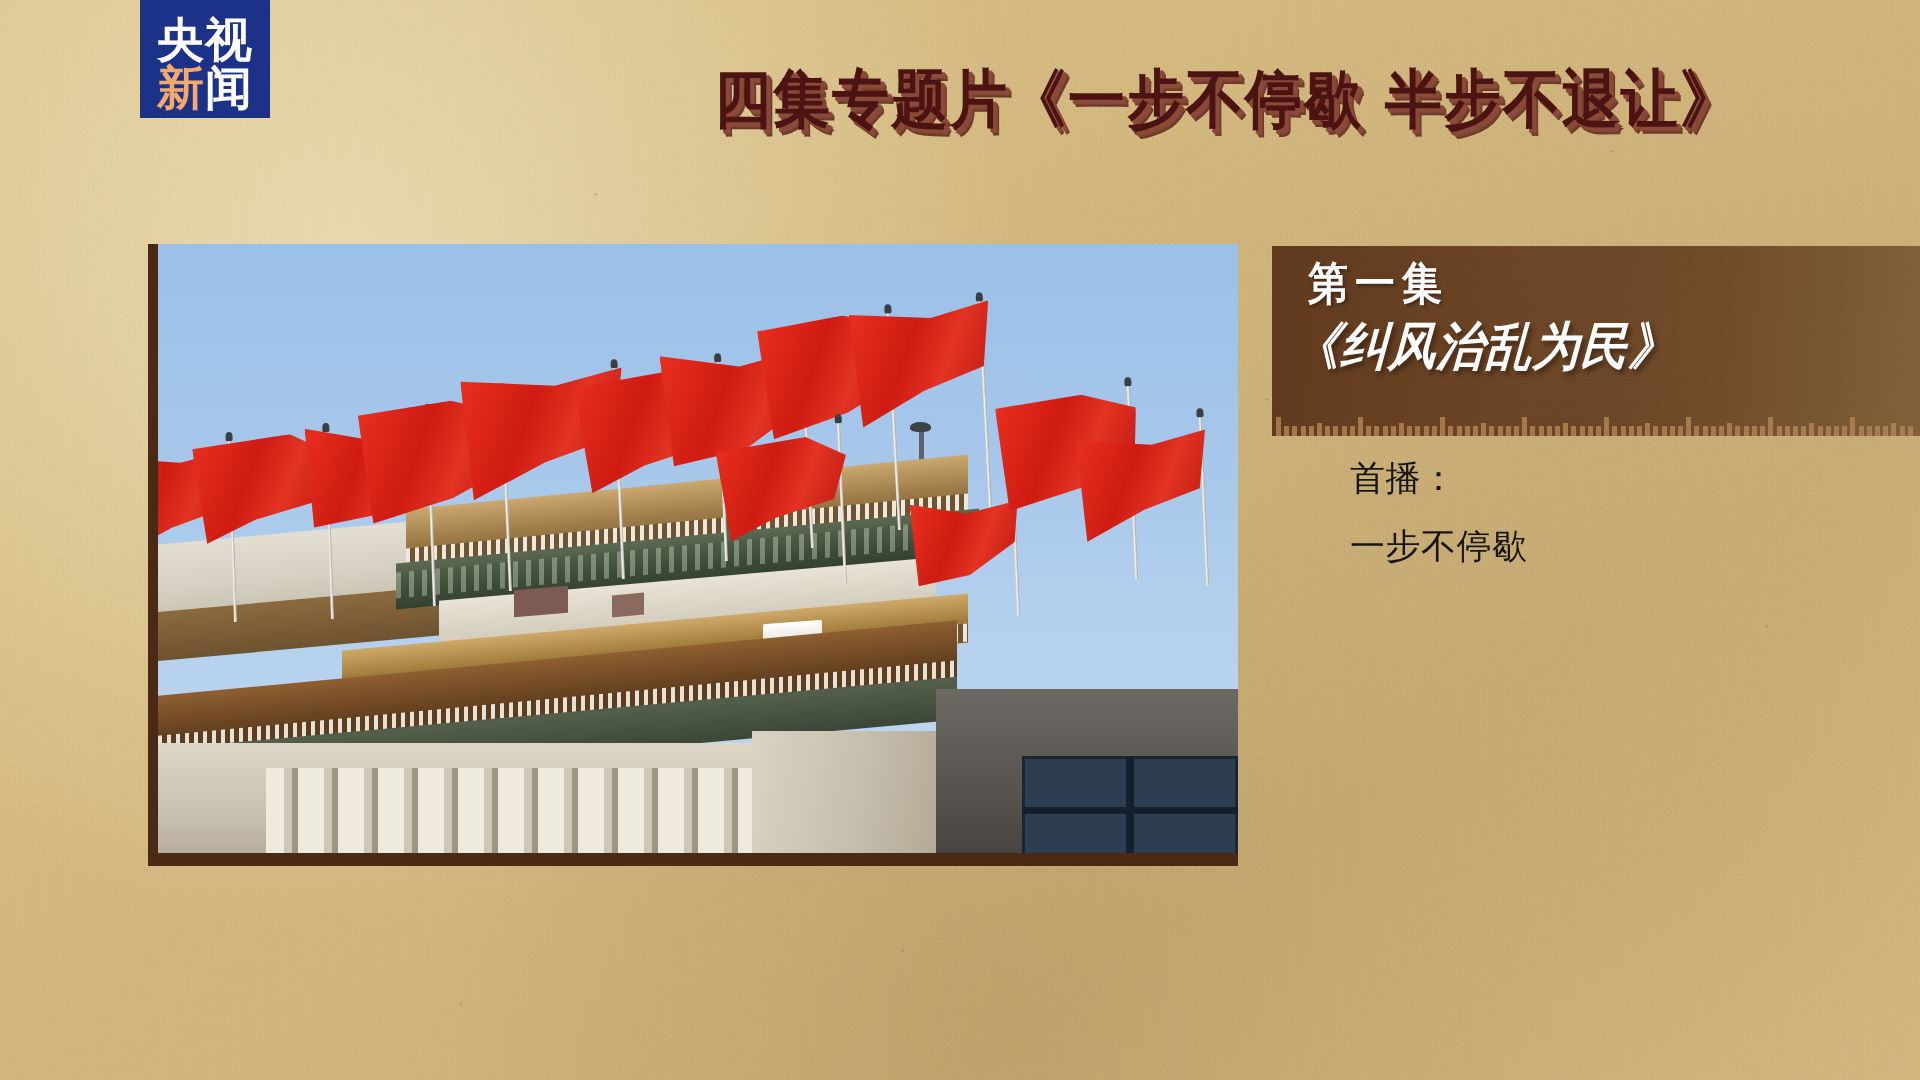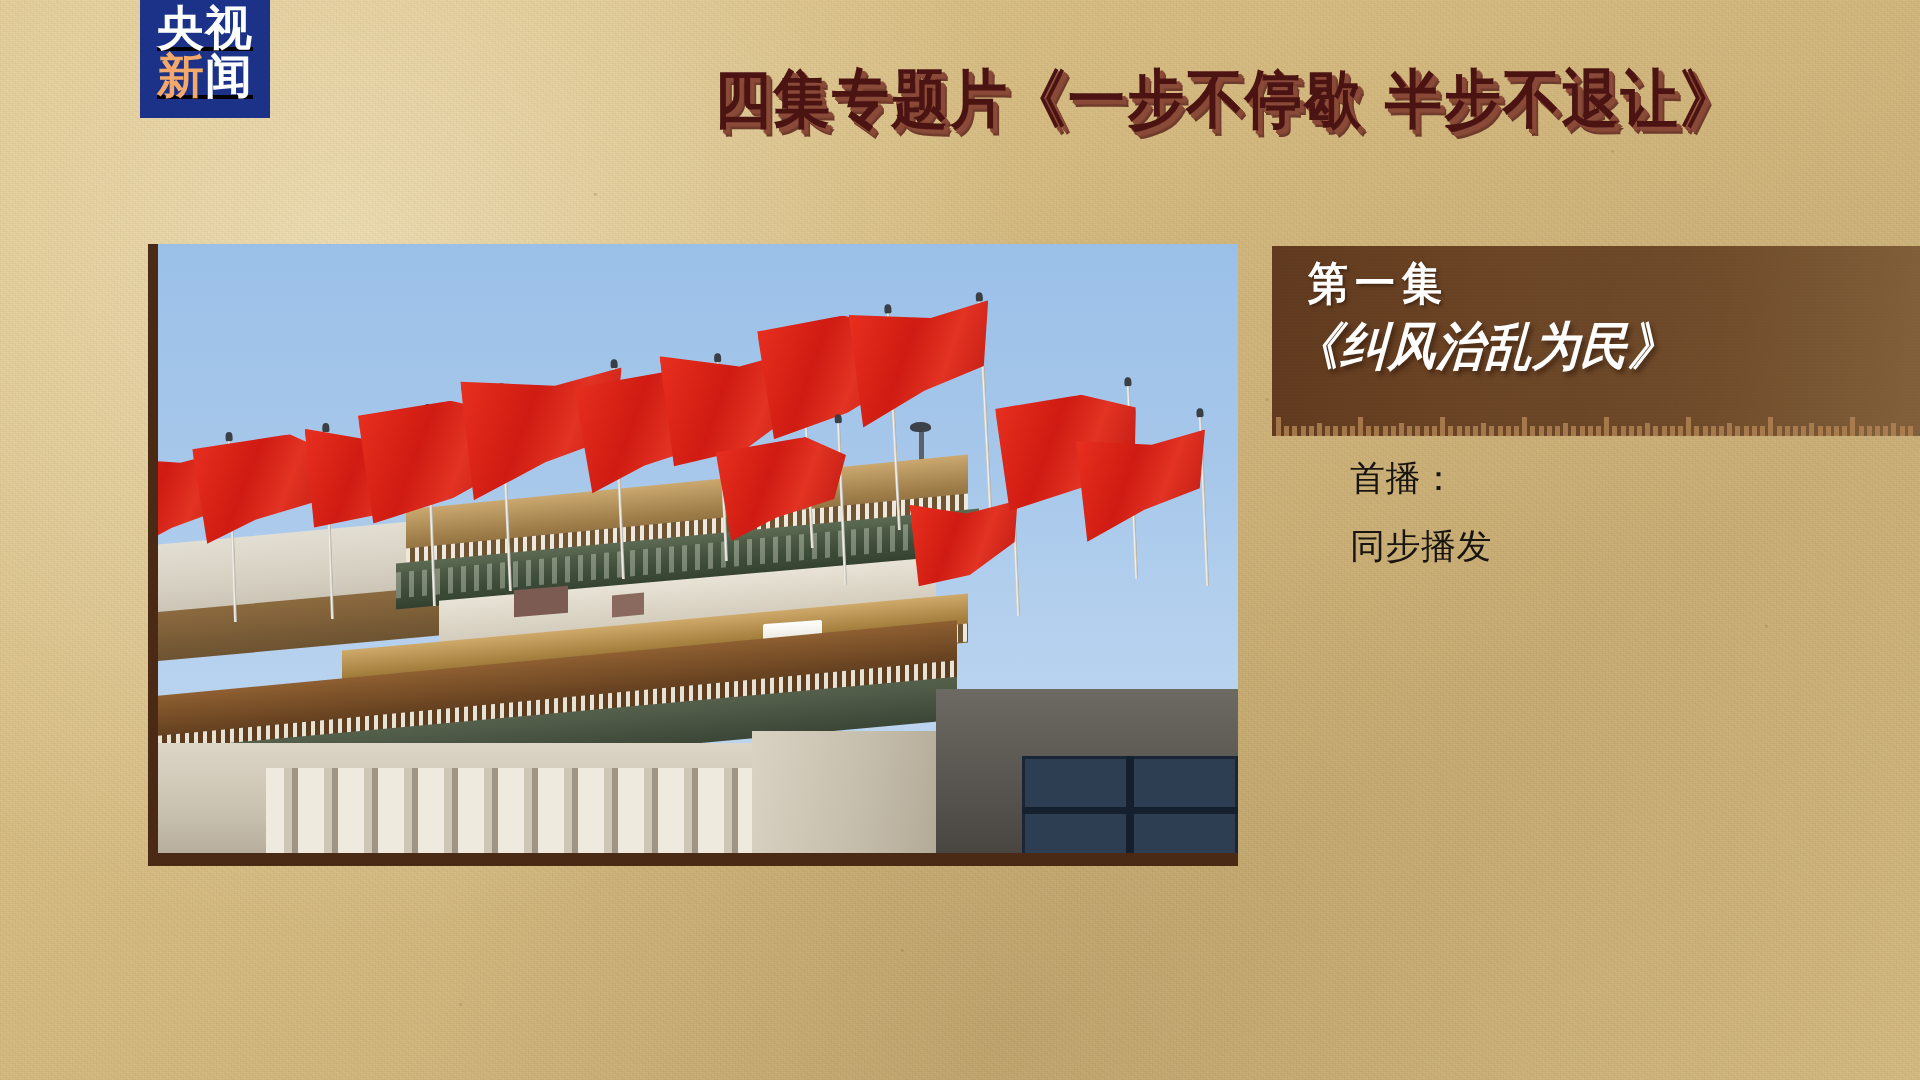--- a/index.html
+++ b/index.html
@@ -55,24 +55,23 @@
   .cctv-logo {
     position: absolute;
     left: 140px;
     top: 0px;
     width: 130px;
     height: 118px;
     background: #1b3288;
     display: flex;
     flex-direction: column;
     align-items: center;
-    justify-content: flex-start;
+    justify-content: flex-end;
     box-sizing: border-box;
     padding: 4px 0 6px 0;
-    text-decoration: underline;
   }
   .cctv-row {
     display: flex;
     line-height: .96;
     letter-spacing: 1px;
   }
   .cctv-ch {
     font-family: "DejaVu Sans", "Liberation Sans", sans-serif;
     font-size: 47px;
     font-weight: 700;
@@ -518,17 +517,17 @@
         <div class="tick" style="left: 627.59px; height: 10px; background: rgb(176, 131, 84);"></div>
         <div class="tick" style="left: 635.795px; height: 10px; background: rgb(176, 131, 84);"></div>
       </div>
   </div>
 
   <div class="sched" id="schedule">
       <div class="sched-block">
         <div class="sched-line">首播：</div>
       </div>
       <div class="sched-block">
-        <div class="sched-line">同步播发</div>
+        <div class="sched-line">一步不停歇</div>
       </div>
     </div>
 
 </div>
 
 </body></html>

